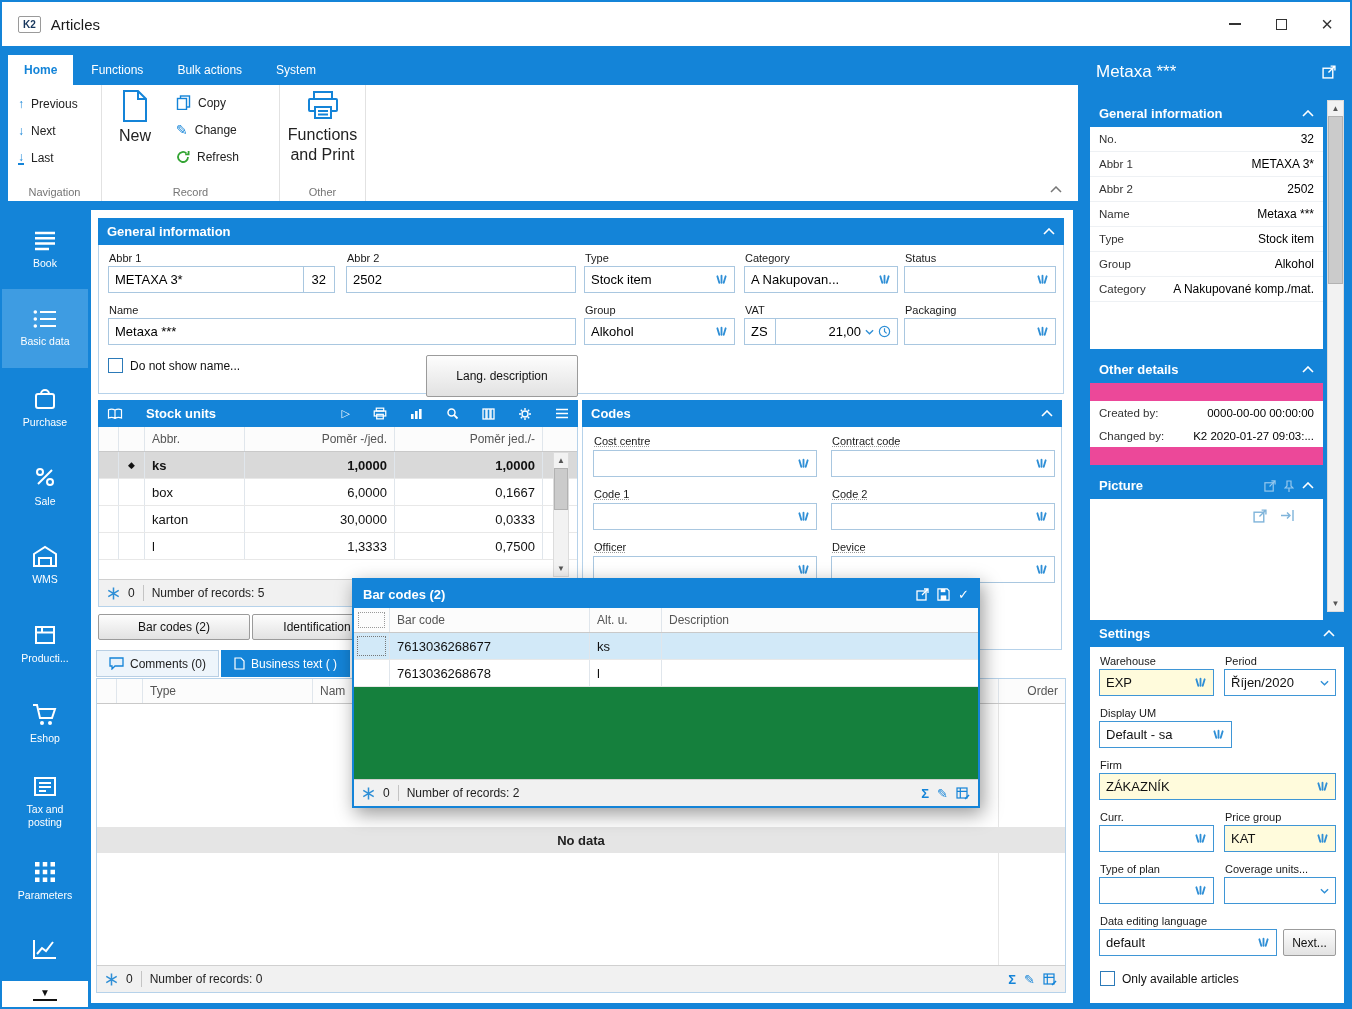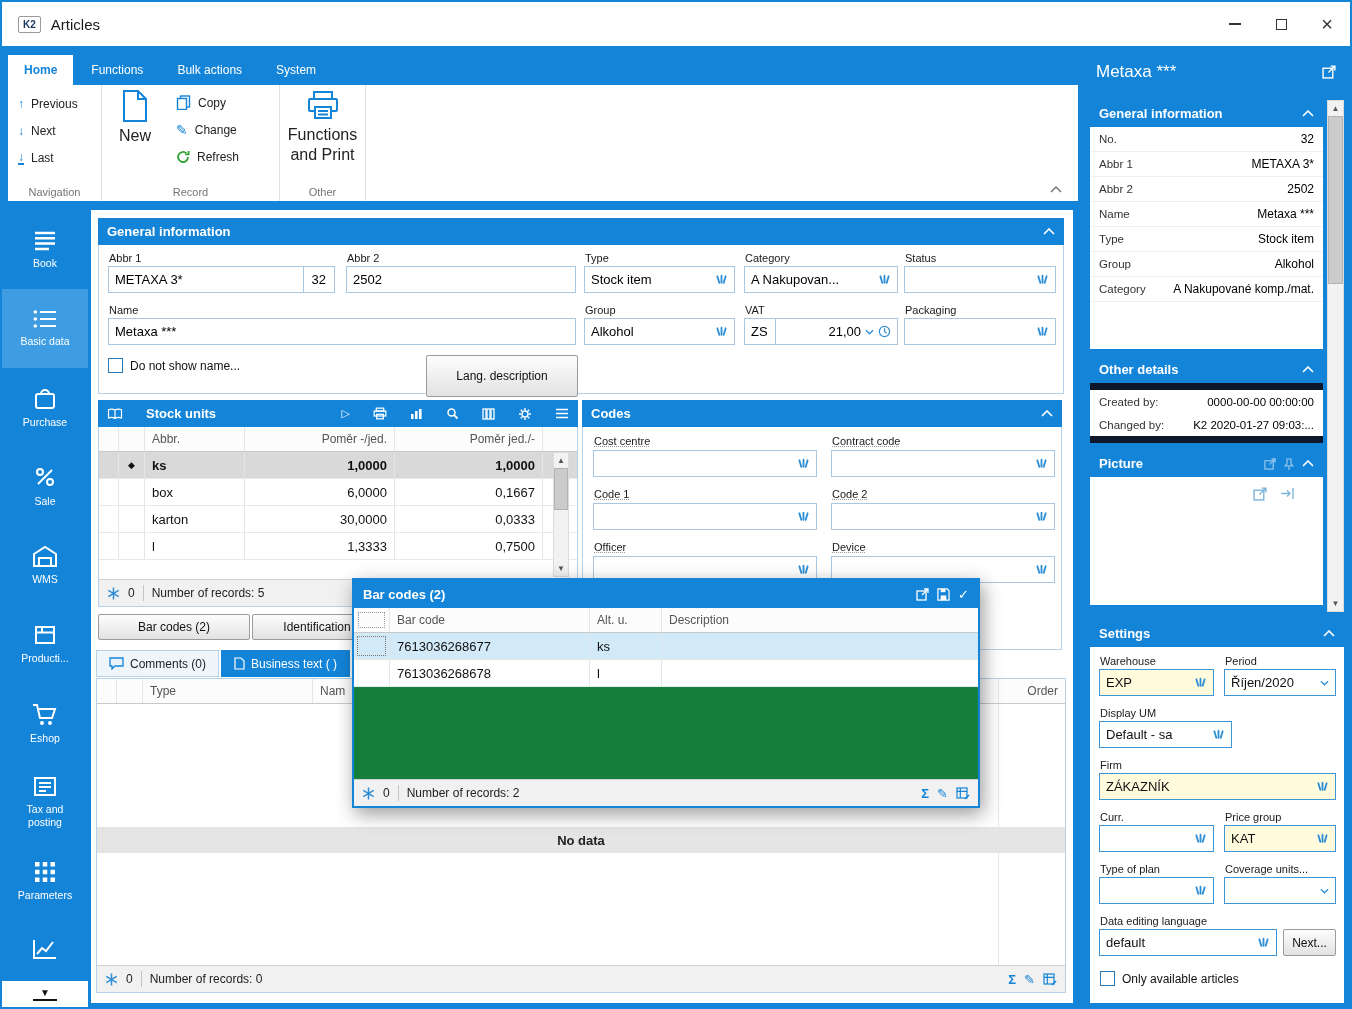--- a/index.html
+++ b/index.html
@@ -701,21 +701,21 @@
         <div>
           <div class="hdr">
             <span>Other details</span>
             <span class="sp"></span>
             <span>
                 <svg width="12" height="7" viewBox="0 0 12 7">
                   <path d="M1 6l5-5 5 5" stroke="#fff" stroke-width="1.6" fill="none"></path>
                 </svg>
               </span>
           </div>
-          <div style="background:#0f172a;padding:7px 0">
+          <div style="background:#ec4899;padding:18px 0">
             <div class="irow" style="height:23px;border:none">
                 <span class="l">Created by:</span>
                 <span class="v" style="font-size:11.5px">0000-00-00 00:00:00</span>
               </div>
             <div class="irow" style="height:23px;border:none">
                 <span class="l">Changed by:</span>
                 <span class="v" style="font-size:11.5px">K2 2020-01-27 09:03:...</span>
               </div>
           </div>
         </div>

